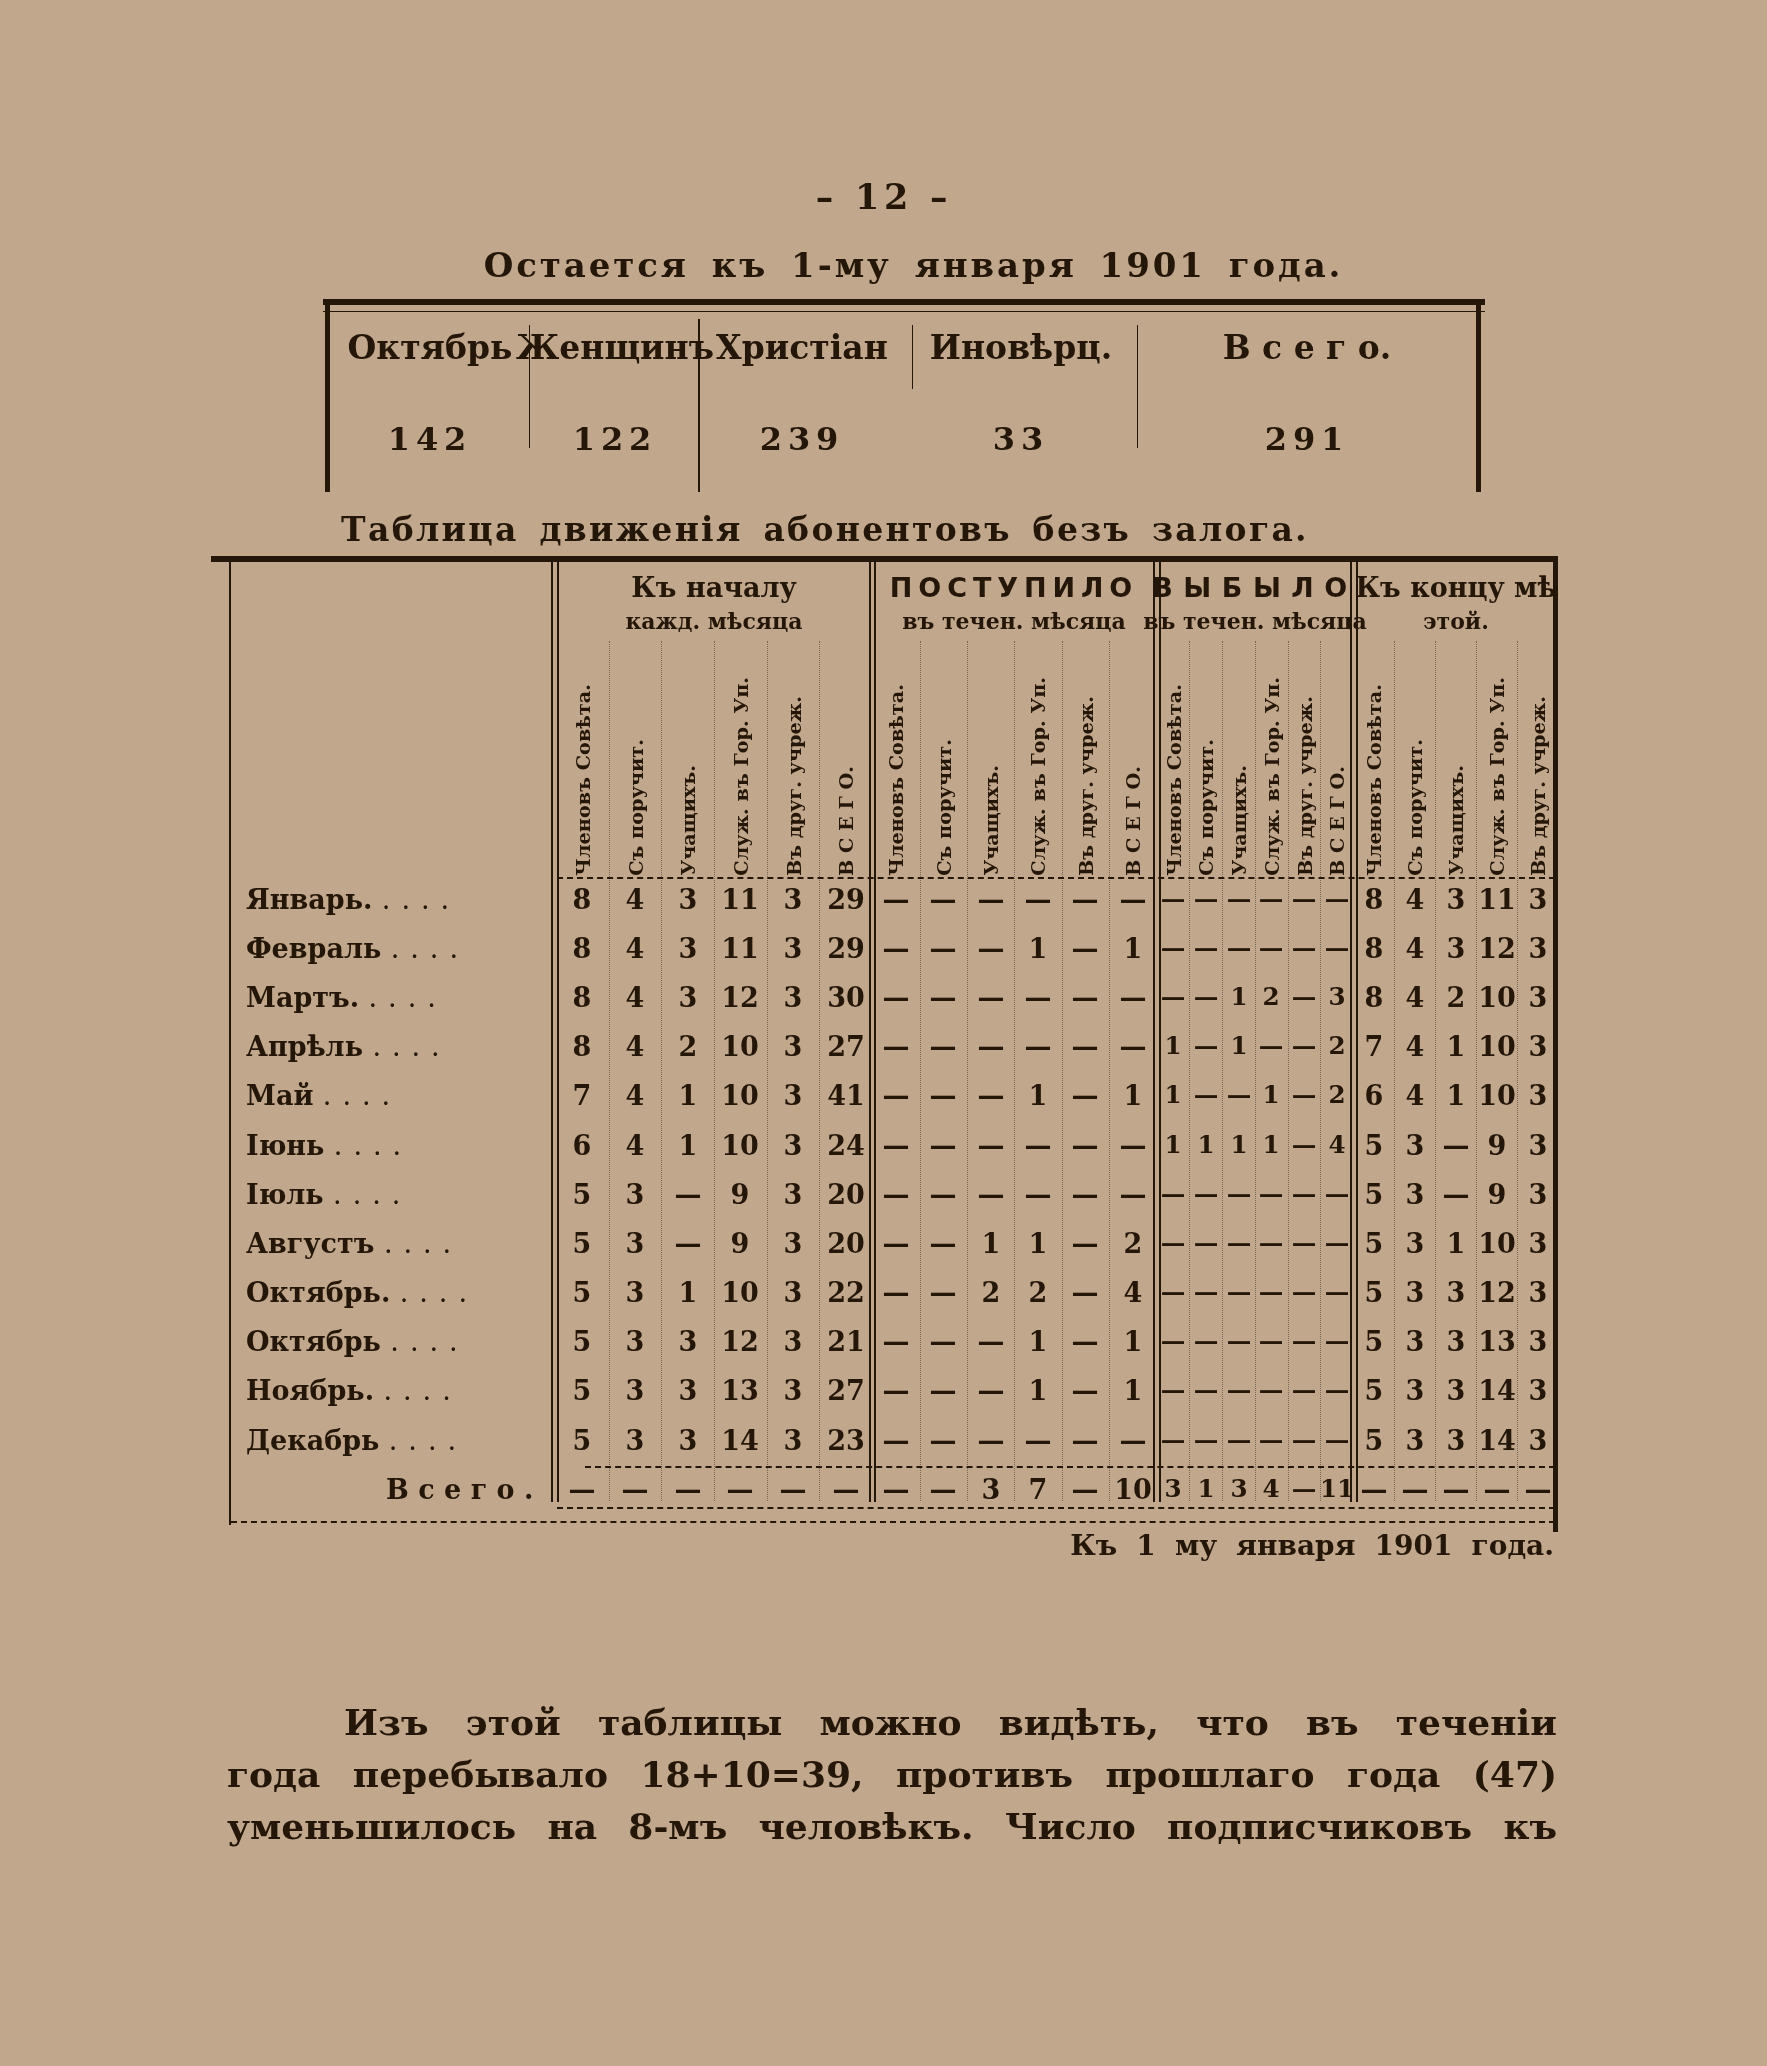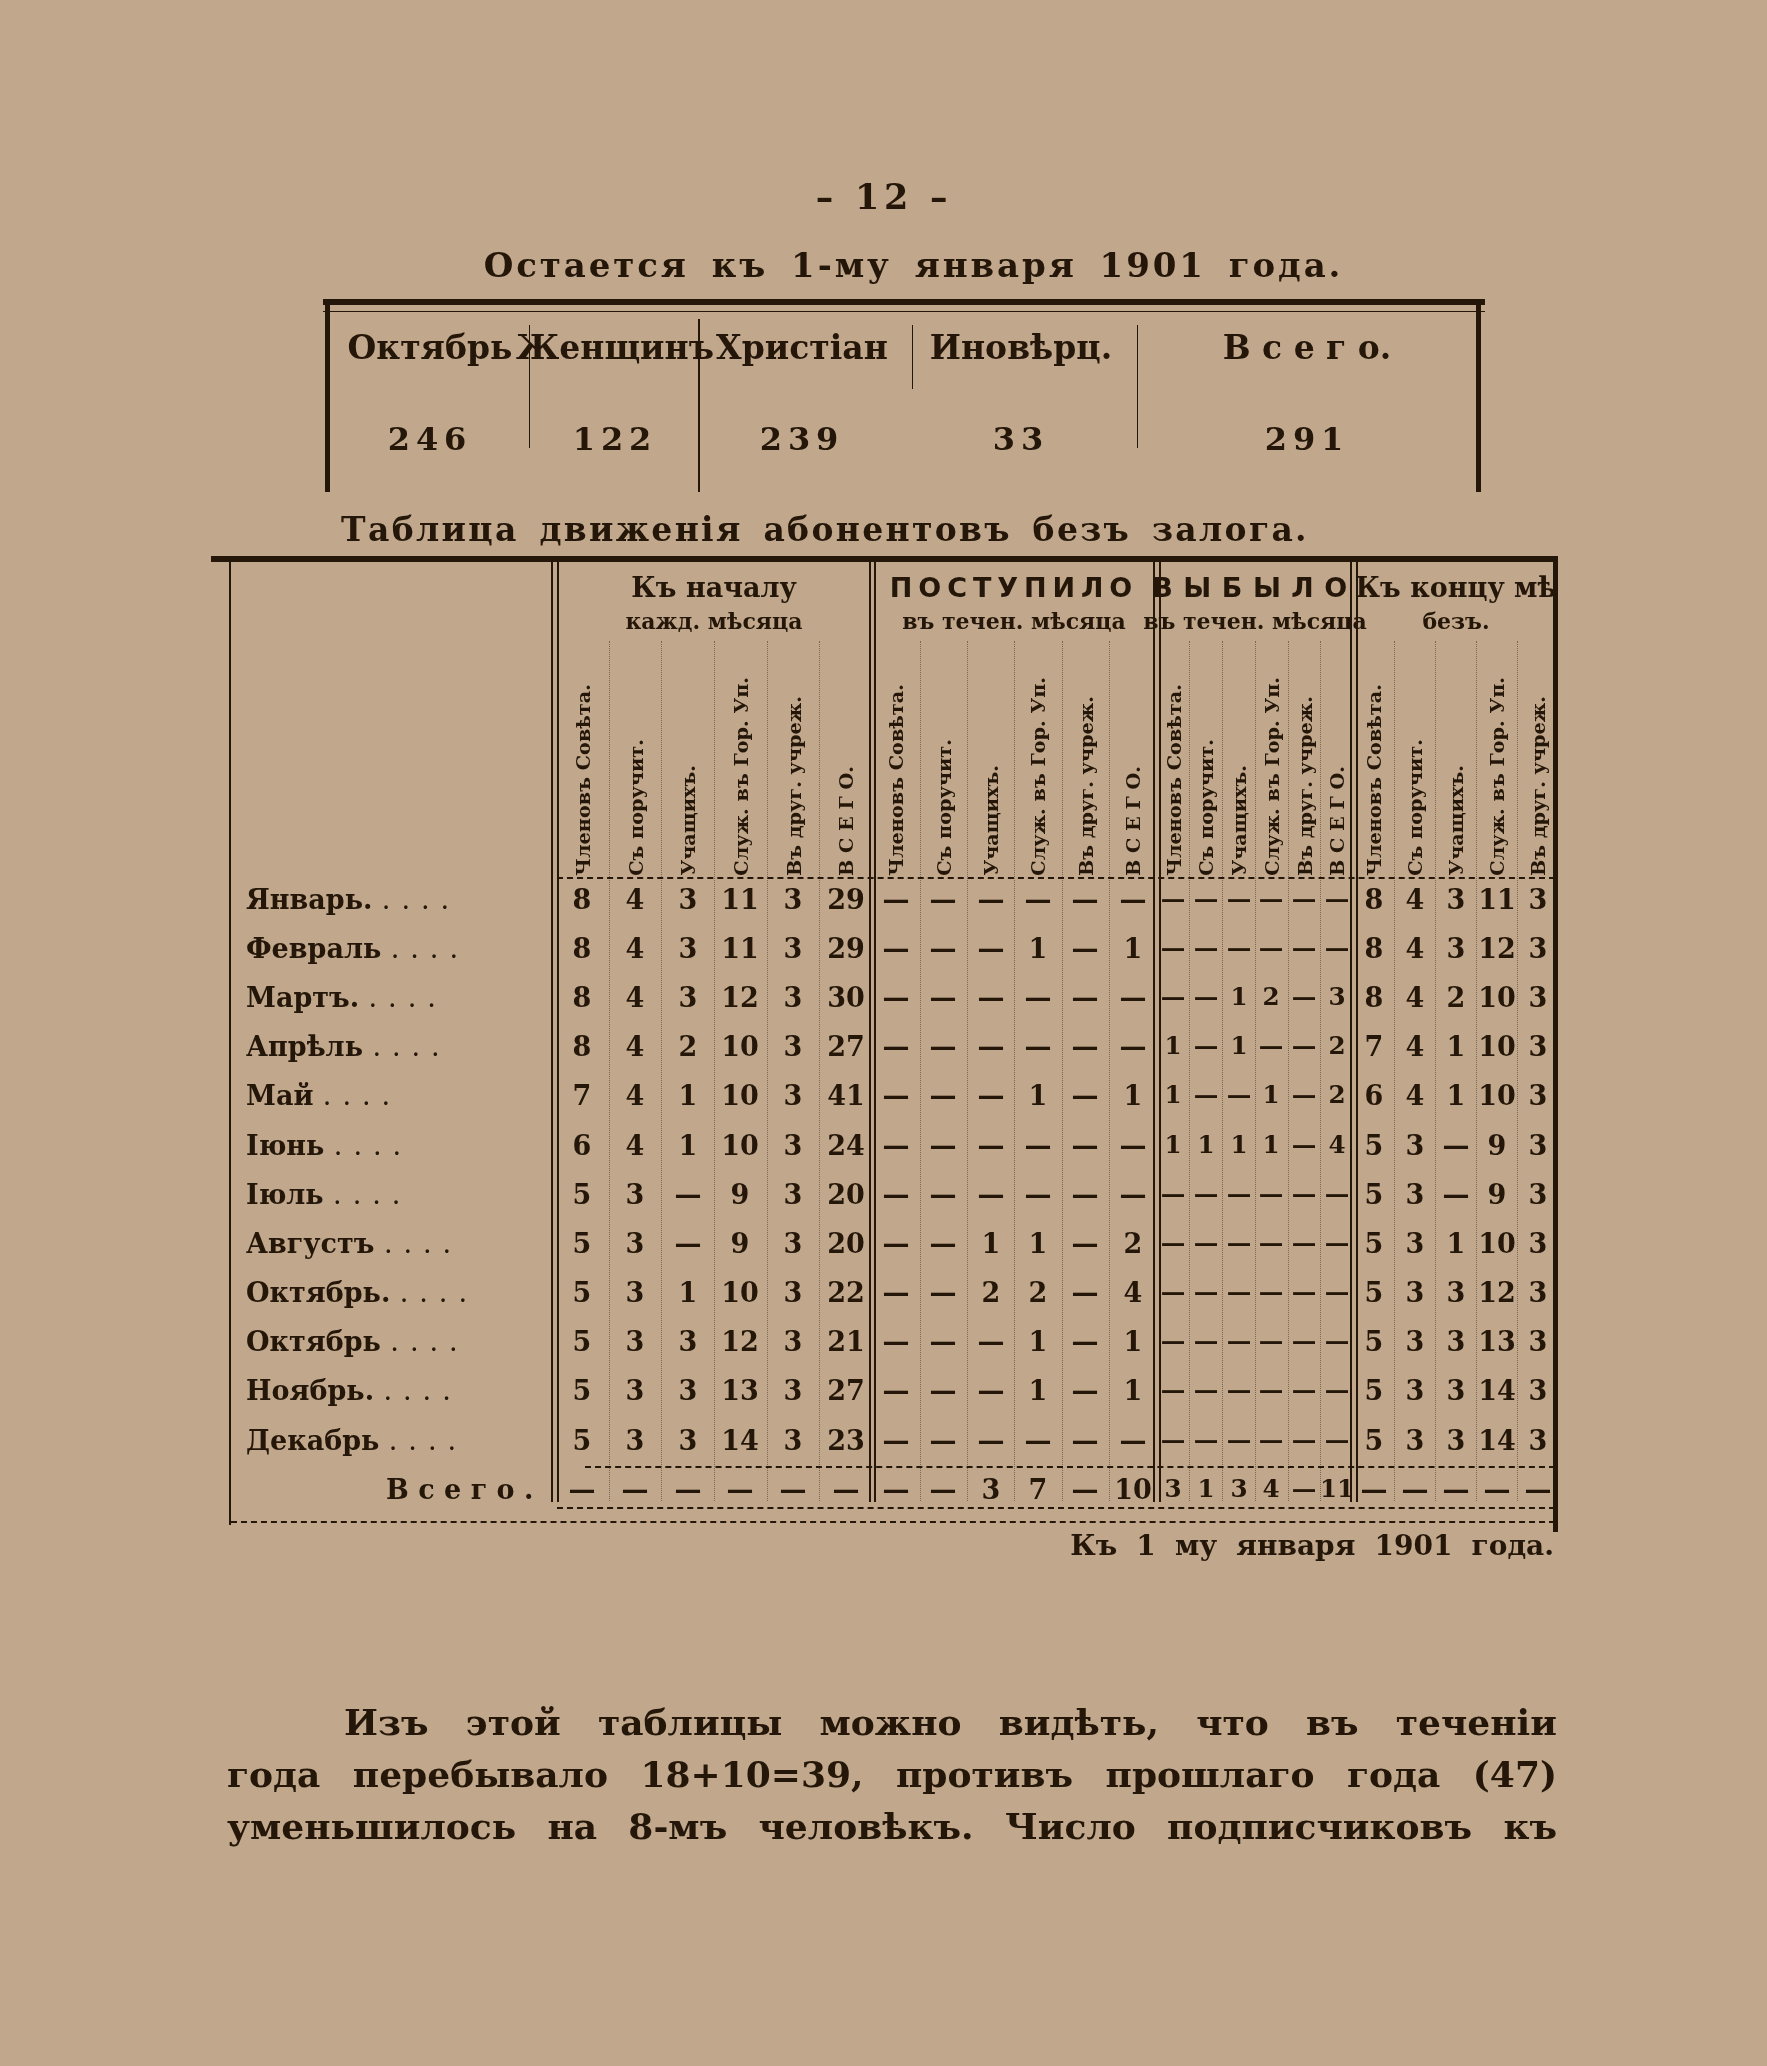--- a/index.html
+++ b/index.html
@@ -82,21 +82,21 @@
     <div class="abs rule" style="left: 1476px; top: 299px; width: 5.3px; height: 193px;"></div>
     <div class="abs rule" style="left: 529px; top: 325px; width: 1.2px; height: 123px;"></div>
     <div class="abs rule" style="left: 698px; top: 319px; width: 1.8px; height: 173px;"></div>
     <div class="abs rule" style="left: 912px; top: 325px; width: 1.2px; height: 64px;"></div>
     <div class="abs rule" style="left: 1137px; top: 325px; width: 1.2px; height: 123px;"></div>
     <div class="t1cell" style="left: 430px; top: 328px;">Октябрь</div>
     <div class="t1cell" style="left: 615px; top: 328px;">Женщинъ</div>
     <div class="t1cell" style="left: 802px; top: 328px;">Христіан</div>
     <div class="t1cell" style="left: 1021px; top: 328px;">Иновѣрц.</div>
     <div class="t1cell" style="left: 1307px; top: 328px;">В с е г о.</div>
-    <div class="t1cell t1val" style="left: 430px; top: 420px;">246</div>
+    <div class="t1cell t1val" style="left: 430px; top: 420px;">142</div>
     <div class="t1cell t1val" style="left: 615px; top: 420px;">122</div>
     <div class="t1cell t1val" style="left: 802px; top: 420px;">239</div>
     <div class="t1cell t1val" style="left: 1021px; top: 420px;">33</div>
     <div class="t1cell t1val" style="left: 1307px; top: 420px;">291</div>
   </div>
 
 <div class="abs h2">Таблица движенія абонентовъ безъ залога.</div>
 
 <div id="movement-table">
     <div class="abs rule" style="left: 211px; top: 556px; width: 1347px; height: 5.9px;"></div>
@@ -114,21 +114,21 @@
     <div class="abs rule dashed" style="left: 585px; top: 1466px; width: 970px; height: 0px;"></div>
     <div class="abs rule dashed" style="left: 557px; top: 1507px; width: 998px; height: 0px;"></div>
     <div class="abs rule dashed" style="left: 231px; top: 1521px; width: 1324px; height: 0px;"></div>
     <div class="ghead1" style="left: 714px; top: 572px;">Къ началу</div>
     <div class="ghead2" style="left: 714px; top: 608px;">кажд. мѣсяца</div>
     <div class="ghead1 caps" style="left: 1014px; top: 572px;">ПОСТУПИЛО</div>
     <div class="ghead2" style="left: 1014px; top: 608px;">въ течен. мѣсяца</div>
     <div class="ghead1 caps" style="left: 1255px; top: 572px; letter-spacing: 10.5px;">ВЫБЫЛО</div>
     <div class="ghead2" style="left: 1255px; top: 608px;">въ течен. мѣсяца</div>
     <div class="ghead1" style="left: 1456px; top: 572px;">Къ концу мѣ</div>
-    <div class="ghead2" style="left: 1456px; top: 608px;">безъ.</div>
+    <div class="ghead2" style="left: 1456px; top: 608px;">этой.</div>
     <div class="vcol" style="left: 556px; top: 638px; width: 53px;">
       <span>Членовъ Совѣта.</span>
     </div>
     <div class="abs rule dotted" style="left: 609px; top: 641px; width: 0px; height: 860px;"></div>
     <div class="vcol" style="left: 609px; top: 638px; width: 53px;">
       <span>Съ поручит.</span>
     </div>
     <div class="abs rule dotted" style="left: 661px; top: 641px; width: 0px; height: 860px;"></div>
     <div class="vcol" style="left: 661px; top: 638px; width: 53px;">
       <span>Учащихъ.</span>

